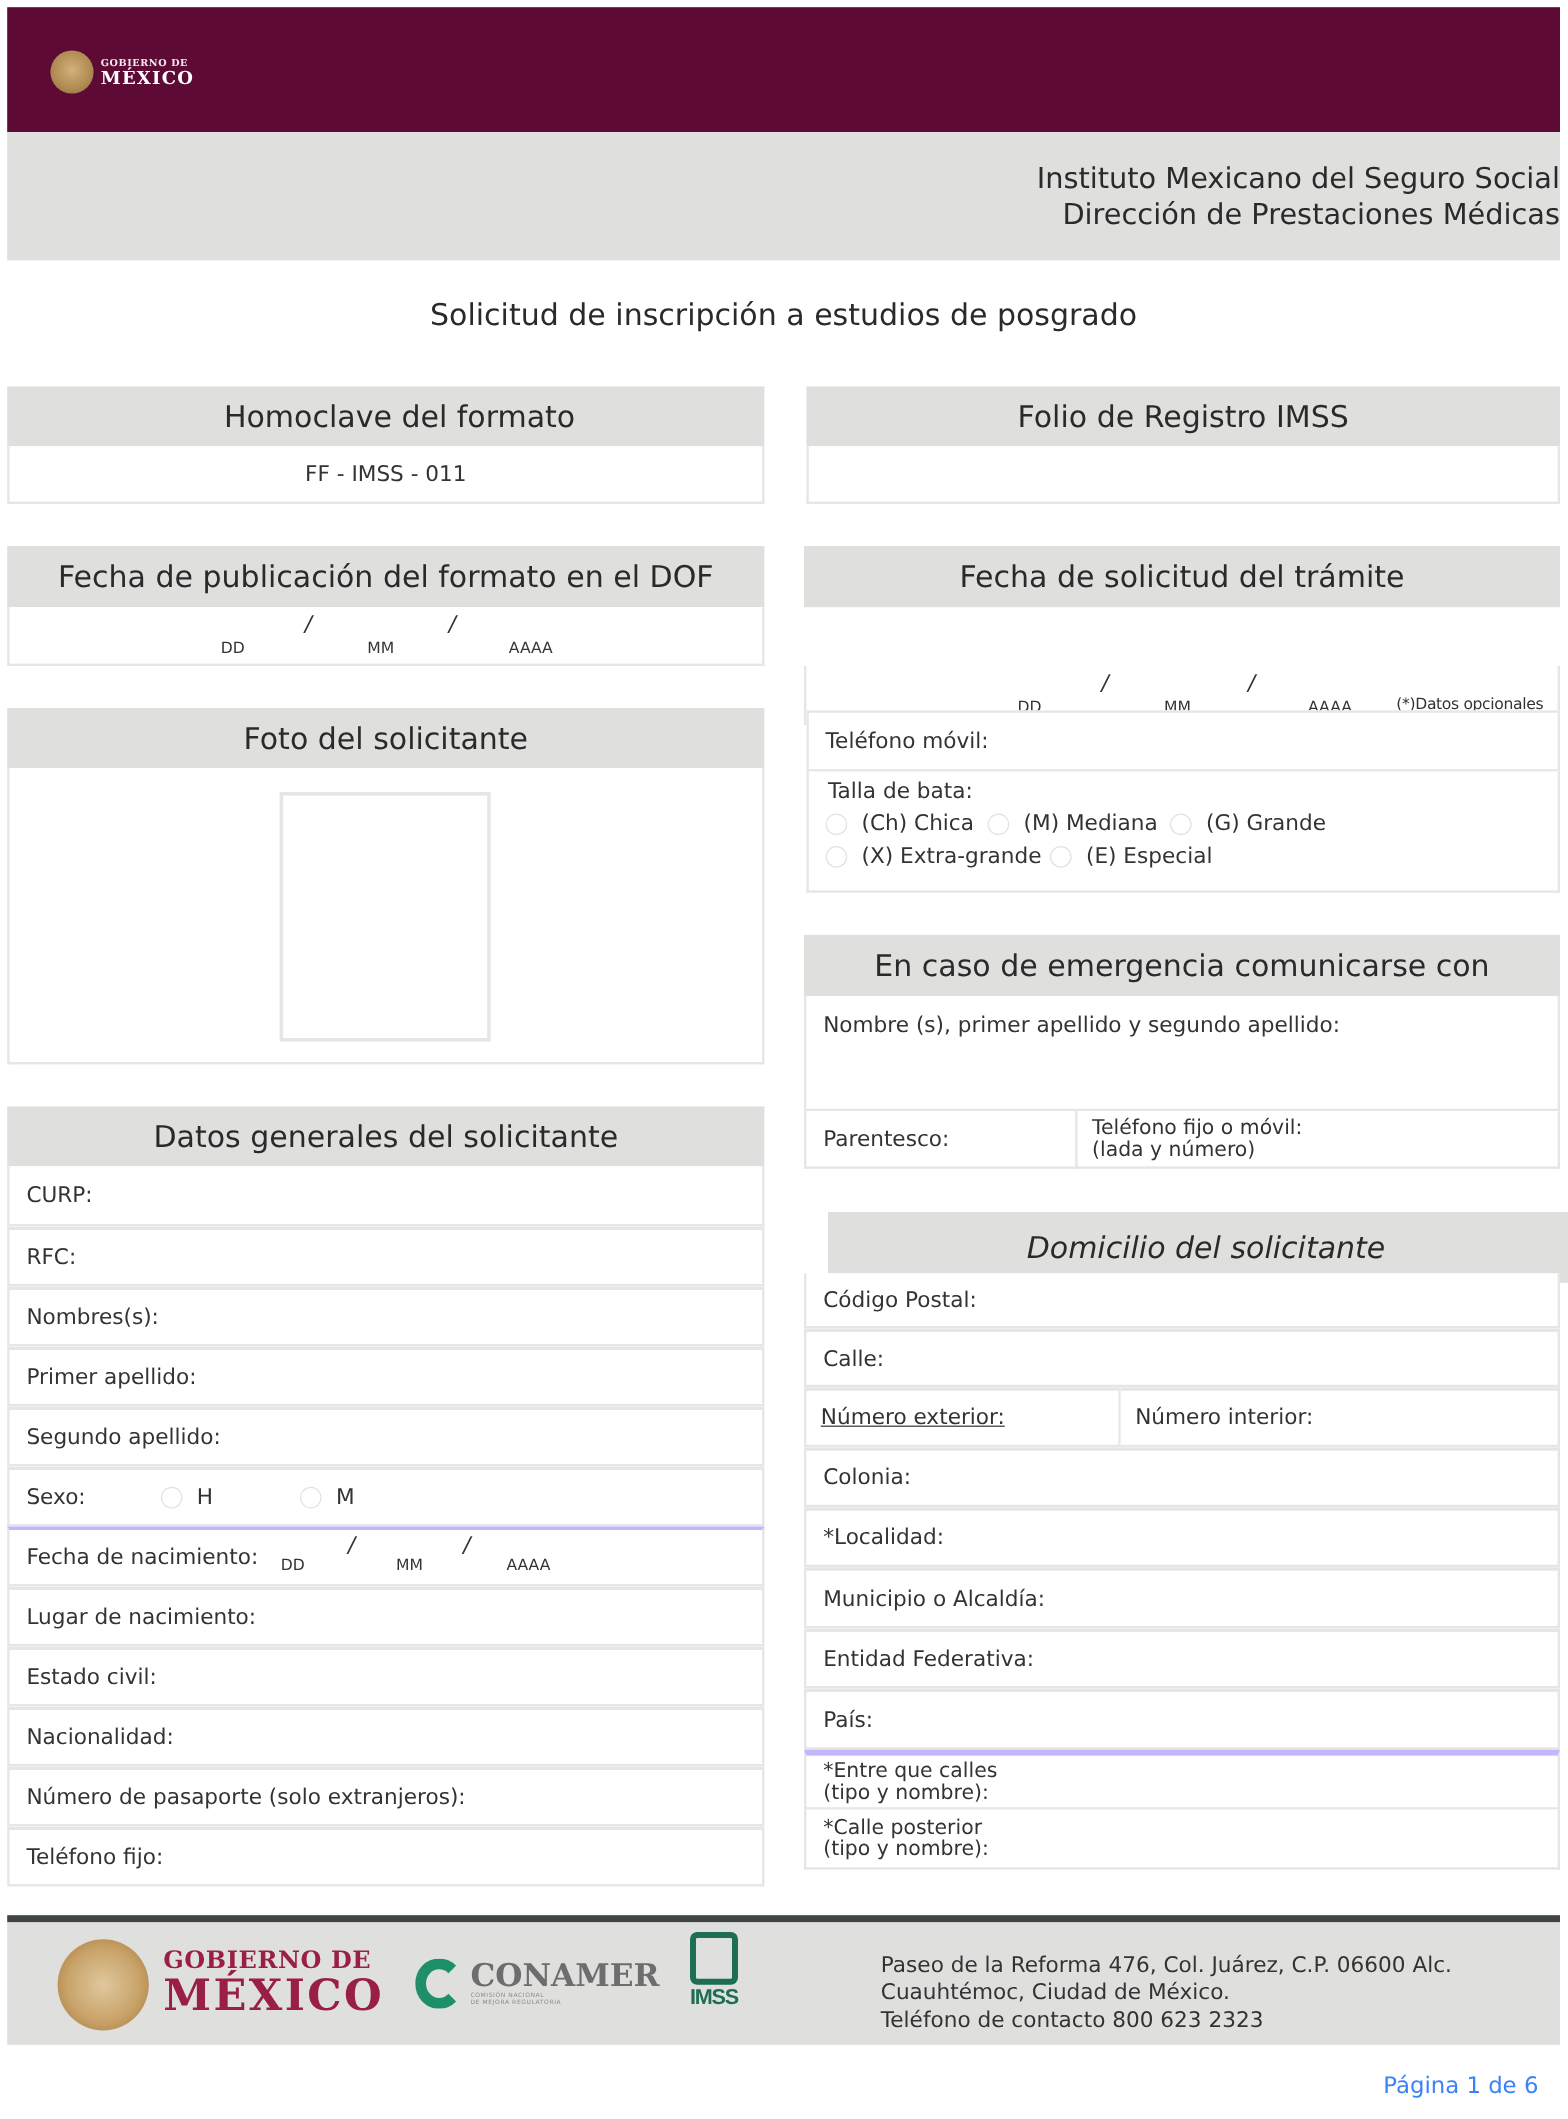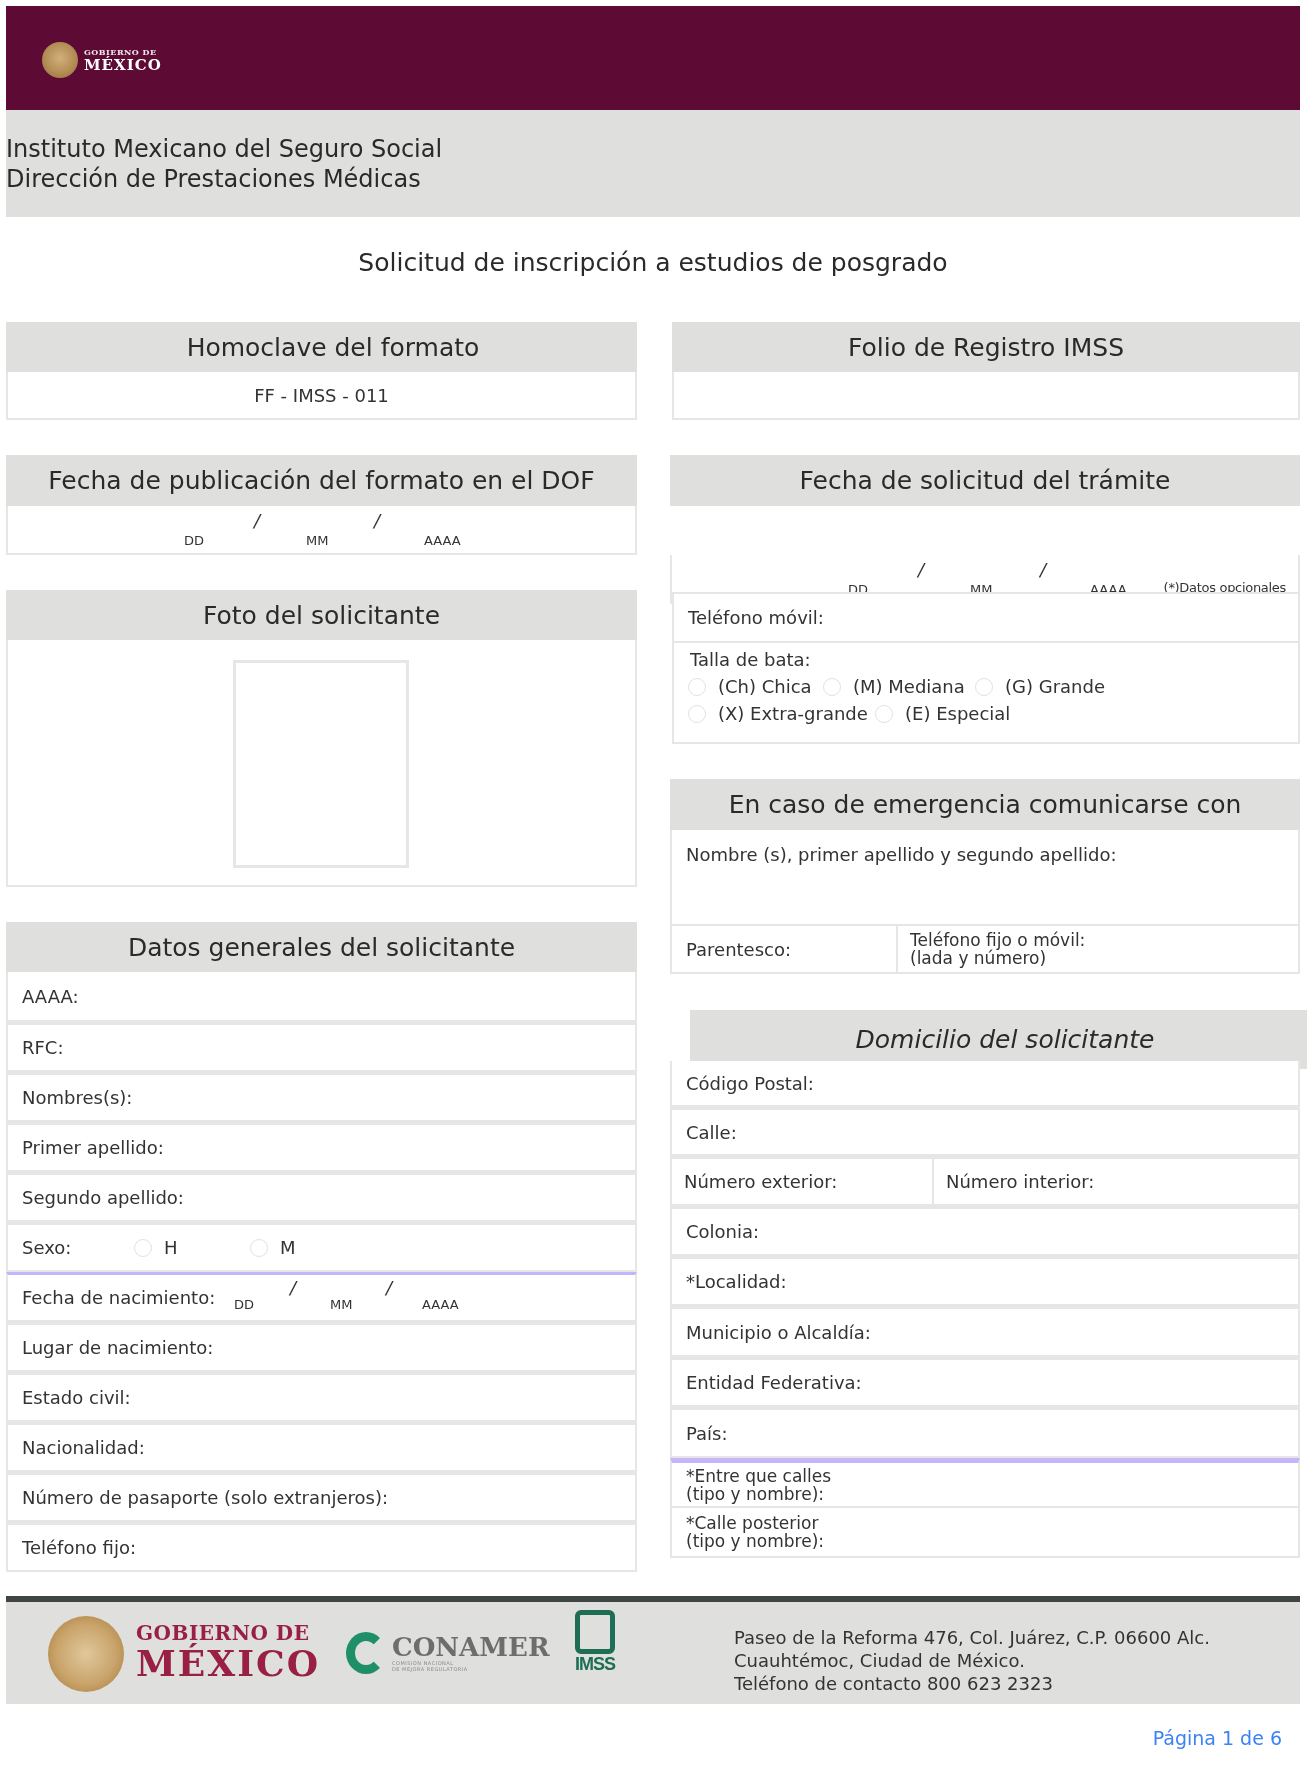--- a/index.html
+++ b/index.html
@@ -7,21 +7,21 @@
   body { position: relative; font-family: "DejaVu Sans", "Liberation Sans", sans-serif; color: #2b2b2b; }
   .abs { position: absolute; }
 
   
   .banner { left: 6px; top: 6px; width: 1294px; height: 104px; background: #5d0b34; }
   .banner-logo { position: absolute; left: 36px; top: 36px; display: flex; align-items: center; gap: 6px; }
   .seal { width: 36px; height: 36px; border-radius: 50%; background: radial-gradient(circle at 50% 45%, #d2b07a 0%, #b08a52 60%, #8d6a3c 100%); }
   .banner-logo .t1 { font-family: "DejaVu Serif", serif; font-weight: bold; color: #f3e9ee; font-size: 8px; letter-spacing: 0.5px; line-height: 9px; }
   .banner-logo .t2 { font-family: "DejaVu Serif", serif; font-weight: bold; color: #ffffff; font-size: 15px; letter-spacing: 1px; line-height: 16px; }
 
-  .inst { left: 6px; top: 110px; width: 1294px; height: 107px; background: #dfe0de; display: flex; flex-direction: column; align-items: flex-start; justify-content: center; font-size: 24px; line-height: 30px; color: #2a2a2a; }
+  .inst { left: 6px; top: 110px; width: 1294px; height: 107px; background: #dfe0de; display: flex; flex-direction: column; align-items: flex-end; justify-content: center; font-size: 24px; line-height: 30px; color: #2a2a2a; }
   .doc-title { left: 6px; top: 248px; width: 1294px; text-align: center; font-size: 25px; color: #2a2a2a; }
 
   
   .sec-head { background: #dfe0de; display: flex; align-items: center; justify-content: center; font-size: 25px; color: #2a2a2a; }
   .sec-body { background: #fff; border: 2px solid #e6e6e4; border-top: none; }
   .cell { background: #fff; border: 2px solid #e6e6e4; border-top: none; display: flex; align-items: center; padding-left: 14px; font-size: 18px; color: #333; }
   .cell.first { border-top: 2px solid #e6e6e4; }
   .date-row { position: relative; }
   .date-row span { position: absolute; font-size: 13px; color: #333; }
   .slash { font-size: 18px !important; font-style: italic; }
@@ -135,21 +135,21 @@
   <span>Parentesco:</span>
 </div>
 <div class="abs cell two-line" style="left:896px;top:926px;width:404px;height:48px;padding-left:12px;">
   <span>Teléfono fijo o móvil:</span>
   <span>(lada y número)</span>
 </div>
 
 <div class="abs sec-head" style="left:6px;top:922px;width:631px;height:50px;">Datos generales del solicitante</div>
 <div class="abs" style="left:6px;top:972px;width:631px;">
   <div class="cell" style="height:50px;">
-      <span>AAAA:</span>
+      <span>CURP:</span>
     </div>
   <div class="cell" style="height:50px;border-top:3px solid #e6e6e4;">
       <span>RFC:</span>
     </div>
   <div class="cell" style="height:50px;border-top:3px solid #e6e6e4;">
       <span>Nombres(s):</span>
     </div>
   <div class="cell" style="height:50px;border-top:3px solid #e6e6e4;">
       <span>Primer apellido:</span>
     </div>
@@ -194,21 +194,21 @@
 
 <div class="abs sec-head" style="left:690px;top:1010px;width:630px;height:59px;font-style:italic;">Domicilio del solicitante</div>
 <div class="abs" style="left:670px;top:1061px;width:630px;">
   <div class="cell" style="height:46px;">
       <span>Código Postal:</span>
     </div>
   <div class="cell" style="height:49px;border-top:3px solid #e6e6e4;">
       <span>Calle:</span>
     </div>
   <div style="display:flex;height:50px;">
-    <div class="cell" style="width:264px;height:50px;border-top:3px solid #e6e6e4;padding-left:12px;">
+    <div class="cell" style="width:264px;height:50px;border-top:3px solid #e6e6e4;padding-left:12px;text-decoration:underline;">
         <span>Número exterior:</span>
       </div>
     <div class="cell" style="flex:1;height:50px;border-top:3px solid #e6e6e4;border-left:none;padding-left:12px;">
         <span>Número interior:</span>
       </div>
   </div>
   <div class="cell" style="height:50px;border-top:3px solid #e6e6e4;">
       <span>Colonia:</span>
     </div>
   <div class="cell" style="height:50px;border-top:3px solid #e6e6e4;">

